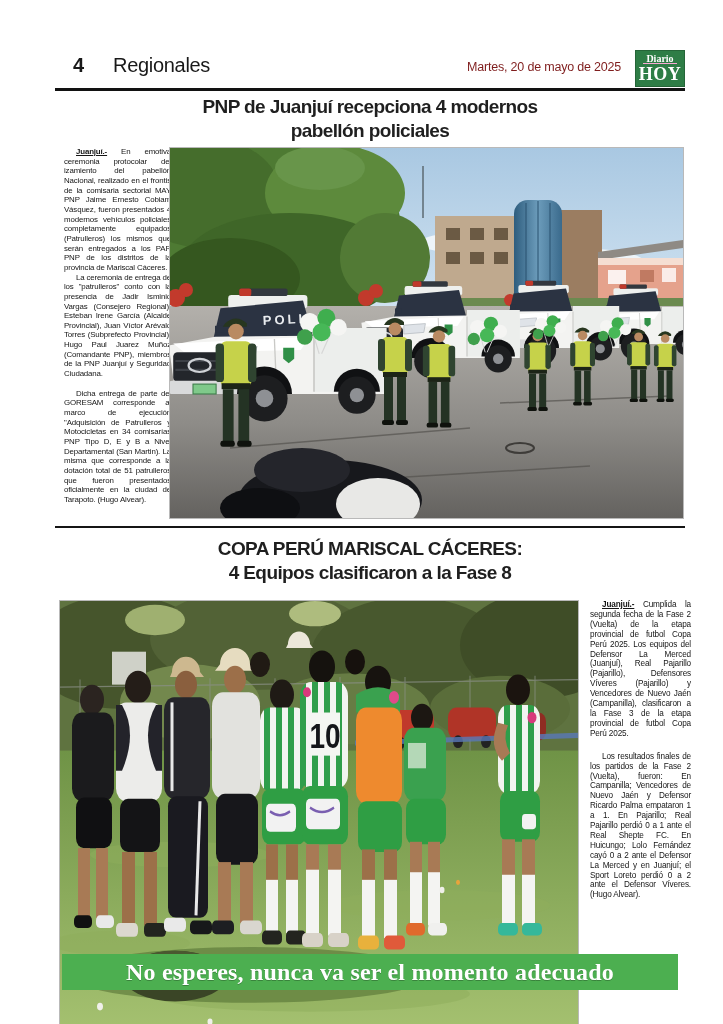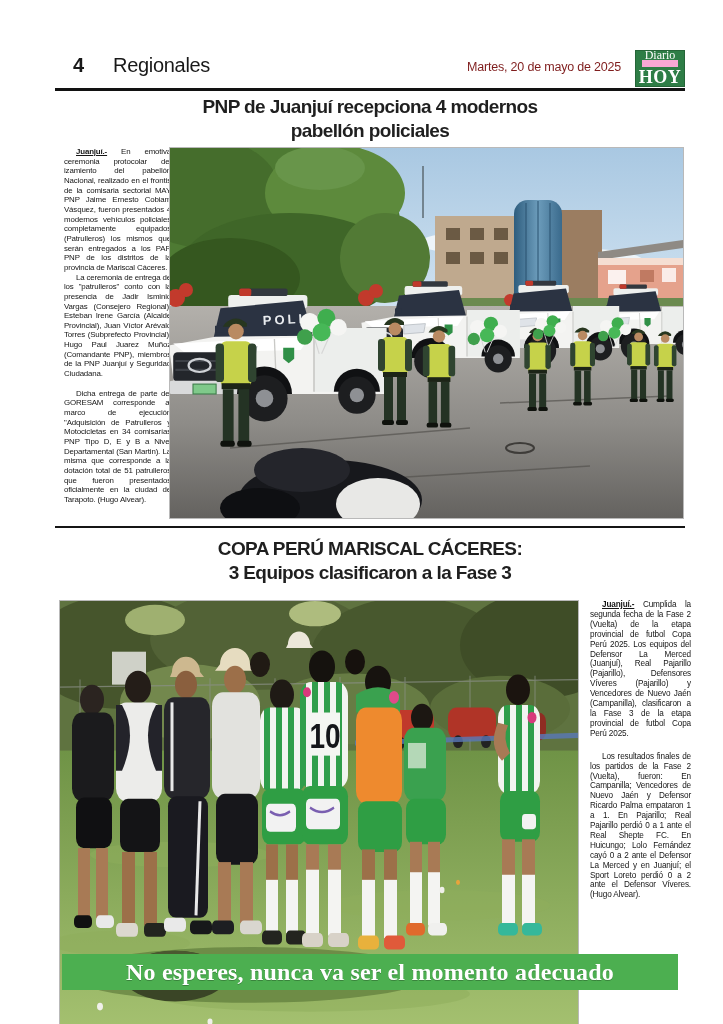--- a/index.html
+++ b/index.html
@@ -5,21 +5,21 @@
   html,body{margin:0;padding:0;background:#e9e9e9;}
   .page{position:relative;width:723px;height:1024px;background:#ffffff;overflow:hidden;
         font-family:"Liberation Sans",sans-serif;color:#1c1c1c;margin:0 auto;}
   
   .hdr{position:absolute;left:55px;top:46px;width:630px;height:42px;}
   .hdr .pnum{position:absolute;left:18px;top:8px;font-size:20px;font-weight:bold;color:#191919;}
   .hdr .section{position:absolute;left:58px;top:8px;font-size:20px;font-weight:normal;letter-spacing:-0.3px;color:#191919;}
   .hdr .date{position:absolute;right:64px;top:14px;font-size:12.5px;letter-spacing:-0.2px;color:#7f1d1d;}
   .logo{position:absolute;right:0;top:4px;width:50px;height:37px;background:#2e7d46;border:1px solid #256538;
         display:flex;flex-direction:column;align-items:center;justify-content:center;box-sizing:border-box;}
-  .logo .lt{font-family:"Liberation Serif",serif;font-weight:normal;color:#fff;font-size:12px;line-height:9px;border-bottom:7px solid #f9a8d4;padding:0 3px;}
+  .logo .lt{font-family:"Liberation Serif",serif;font-weight:bold;color:#fff;font-size:10px;line-height:9px;border-bottom:1px solid #f9a8d4;padding:0 3px;}
   .logo .lm{font-family:"Liberation Serif",serif;font-weight:bold;color:#fff;font-size:18px;line-height:20px;letter-spacing:0.5px;}
   .rule-thick{position:absolute;left:55px;top:88px;width:630px;height:3px;background:#121212;}
   .rule-thin{position:absolute;left:55px;top:526px;width:630px;height:2px;background:#151515;}
   
   .headline{position:absolute;left:55px;width:630px;text-align:center;font-weight:bold;
             font-size:19px;line-height:23.5px;letter-spacing:-0.6px;color:#1f1f1f;}
   .headline1{top:95px;}
   .headline2{top:537px;line-height:24px;}
   
   .col{position:absolute;font-size:7.9px;line-height:9.65px;text-align:justify;letter-spacing:-0.15px;color:#161616;margin-left:6px;}
@@ -214,21 +214,21 @@
         <ellipse cx="90" cy="360" rx="40" ry="20" fill="#0e0f12"></ellipse>
         <ellipse cx="350" cy="300" rx="14" ry="5" fill="none" stroke="#3e3c39" stroke-width="2"></ellipse>
       </g>
     </svg>
   </div>
 
   <div class="rule-thin"></div>
 
   <div class="headline headline2">
     <div>COPA PERÚ MARISCAL CÁCERES:</div>
-    <div>3 Equipos clasificaron a la Fase 3</div>
+    <div>4 Equipos clasificaron a la Fase 8</div>
   </div>
 
   <div class="photo photo2">
     <svg viewBox="0 0 518 344" preserveAspectRatio="none">
       <defs>
         <linearGradient id="grass" x1="0" y1="0" x2="0" y2="1">
           <stop offset="0" stop-color="#6f9346"></stop>
             <stop offset="1" stop-color="#a6c271"></stop>
         </linearGradient>
         <pattern id="stripes" width="12" height="12" patternUnits="userSpaceOnUse">

